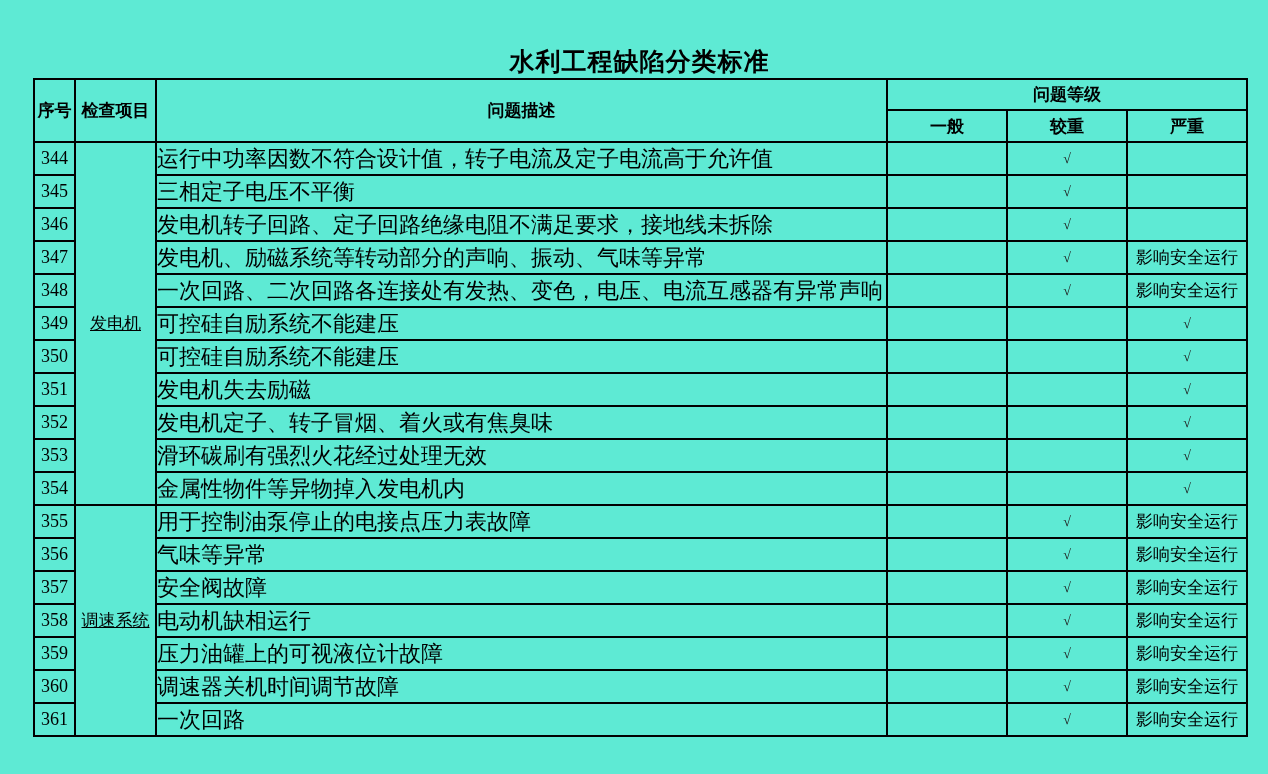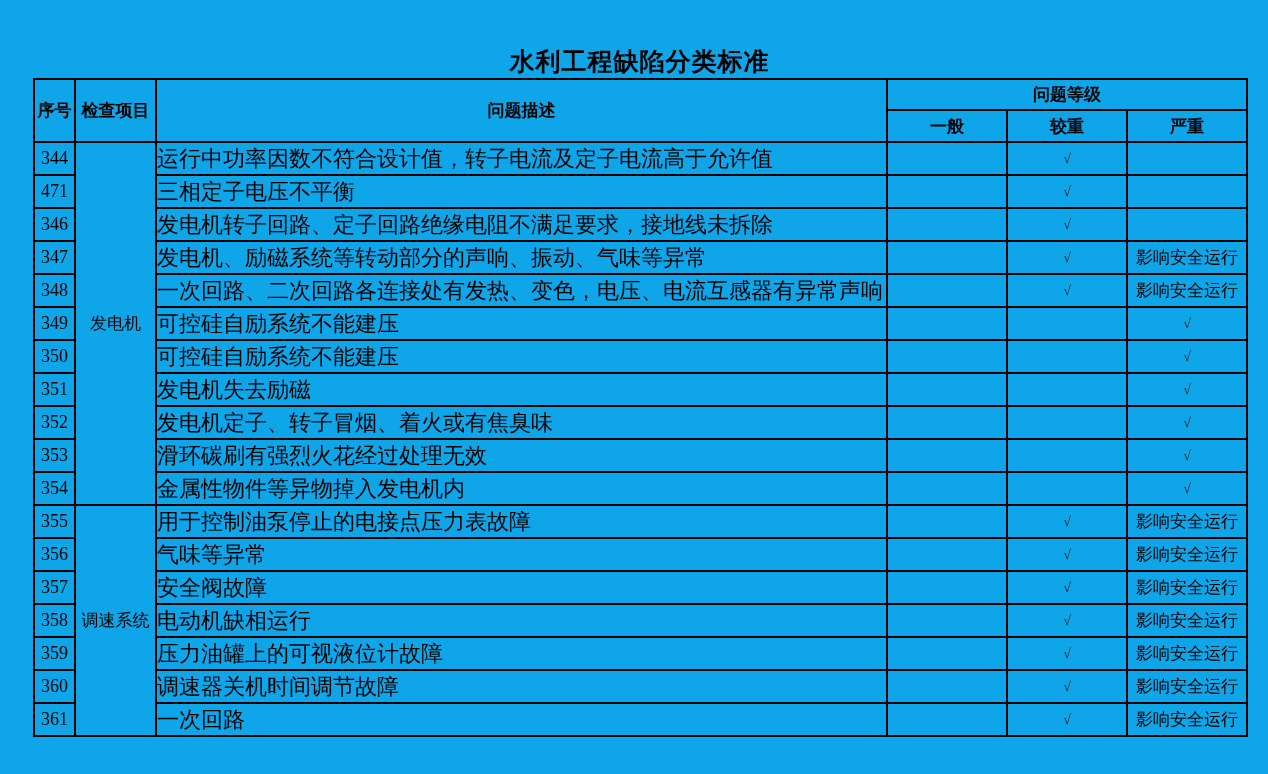--- a/index.html
+++ b/index.html
@@ -6,21 +6,21 @@
   html, body {
     margin: 0; padding: 0;
     background: #ffffff;
     width: 1268px; height: 774px;
     font-family: "Liberation Serif", "DejaVu Serif", serif;
     color: #000;
   }
   .page {
     position: relative;
     width: 1268px; height: 774px;
-    background: #0ea5e9;
+    background: #5eead4;
     overflow: hidden;
   }
   .doc-title {
     position: absolute;
     left: 33px; top: 47px;
     width: 1213px;
     margin: 0;
     text-align: center;
     font-family: "Liberation Sans", "DejaVu Sans", sans-serif;
     font-weight: bold;
@@ -50,20 +50,21 @@
   .defect-table thead tr.hrow1 { height: 31px; }
   .defect-table thead tr.hrow2 { height: 32px; }
   .defect-table tbody tr { height: 33px; }
   .cell-no {
     text-align: center;
     font-size: 18px;
   }
   .cell-item {
     text-align: center;
     font-size: 17px;
+    text-decoration: underline;
   }
   .cell-desc {
     text-align: left;
     padding: 0 5px;
     font-size: 22px;
   }
   .cell-grade {
     text-align: center;
     font-size: 17px;
   }
@@ -103,21 +104,21 @@
     <tbody>
         <tr>
           <td class="cell-no">344</td>
           <td class="cell-item" rowspan="11">发电机</td>
           <td class="cell-desc">运行中功率因数不符合设计值，转子电流及定子电流高于允许值</td>
           <td class="cell-grade"></td>
           <td class="cell-grade check">√</td>
           <td class="cell-grade"></td>
         </tr>
         <tr>
-          <td class="cell-no">471</td>
+          <td class="cell-no">345</td>
           <td class="cell-desc">三相定子电压不平衡</td>
           <td class="cell-grade"></td>
           <td class="cell-grade check">√</td>
           <td class="cell-grade"></td>
         </tr>
         <tr>
           <td class="cell-no">346</td>
           <td class="cell-desc">发电机转子回路、定子回路绝缘电阻不满足要求，接地线未拆除</td>
           <td class="cell-grade"></td>
           <td class="cell-grade check">√</td>

